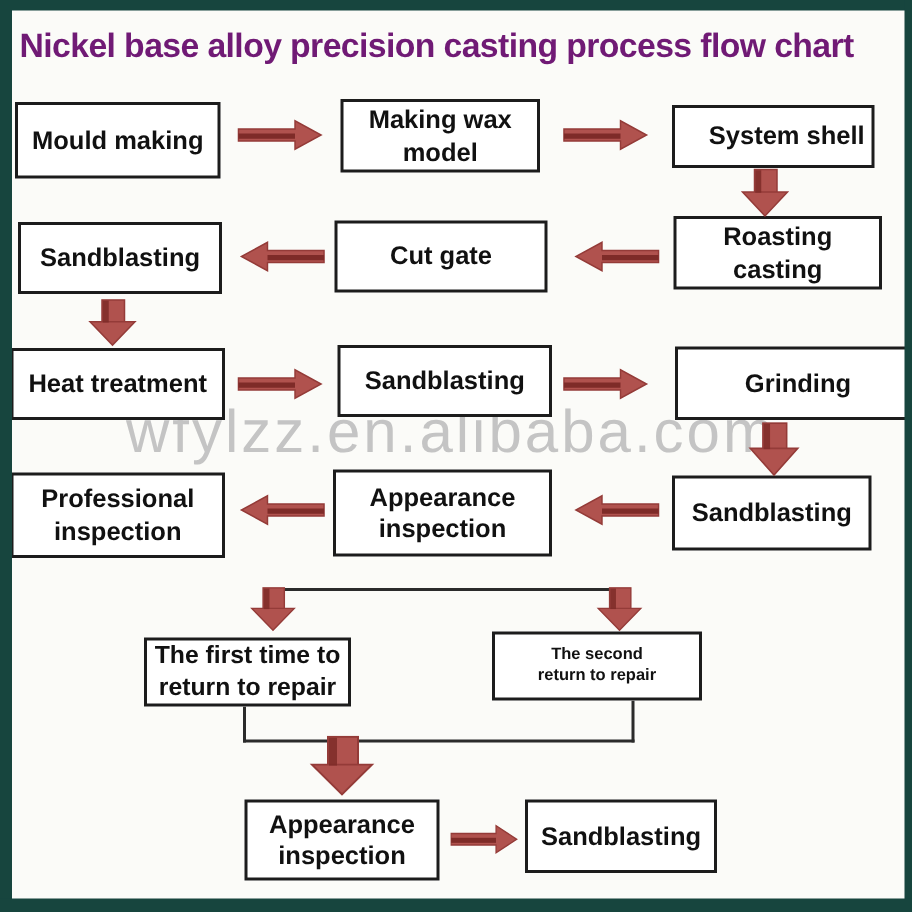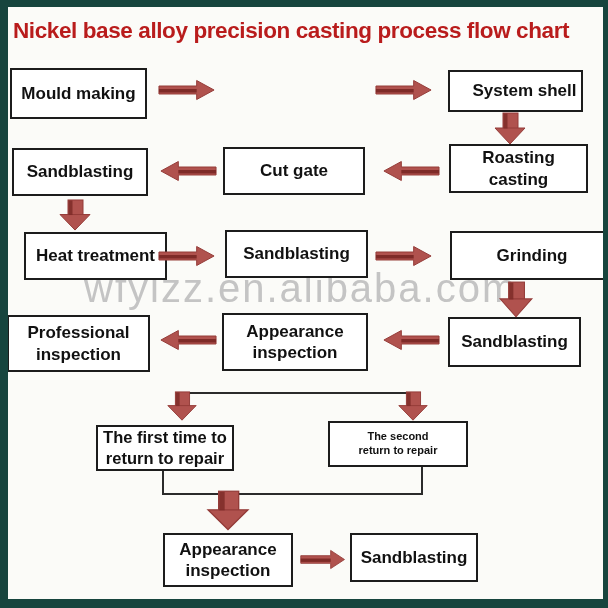--- a/index.html
+++ b/index.html
@@ -7,21 +7,21 @@
     position:relative;
     width:608px;height:608px;
     background:#fbfbf8;
     overflow:hidden;
     font-family:"Liberation Sans","DejaVu Sans",sans-serif;
   }
   .frame{position:absolute;background:#17453e;z-index:10;}
   .title{
     position:absolute;left:13px;top:18px;width:586px;
     font-size:22.5px;font-weight:bold;letter-spacing:-0.4px;
-    color:#b91c1c;white-space:nowrap;z-index:3;
+    color:#701a75;white-space:nowrap;z-index:3;
   }
   .fbox{
     position:absolute;
     background:#ffffff;
     border:2px solid #1c1c1c;
     display:flex;align-items:center;justify-content:center;
     text-align:center;
     font-size:17px;font-weight:bold;color:#111;
     line-height:1.25;white-space:pre-line;
     box-sizing:border-box;z-index:3;
@@ -44,20 +44,22 @@
   <div class="frame" style="left:0;top:0;width:608px;height:7px;"></div>
   <div class="frame" style="left:0;top:0;width:8px;height:608px;"></div>
   <div class="frame" style="left:603px;top:0;width:5px;height:608px;"></div>
   <div class="frame" style="left:0;top:599px;width:608px;height:9px;"></div>
 
   <div class="title">Nickel base alloy precision casting process flow chart</div>
 
   <div class="watermark">wfylzz.en.alibaba.com</div>
 
   <div class="fbox" style="left:10px;top:68px;width:137px;height:51px;"><span>Mould making</span></div>
+  <div class="fbox" style="left:227px;top:66px;width:133px;height:49px;"><span>Making wax
+model</span></div>
   <div class="fbox" style="left:448px;top:70px;width:135px;height:42px;padding-left:18px;"><span>System shell</span></div>
 
   <div class="arr" style="left:158px;top:79px;width:58px;height:22px;">
     <svg viewBox="0 0 60 22" preserveAspectRatio="none">
         <polygon points="1,7 40,7 40,1.5 58,11 40,20.5 40,15 1,15" fill="#b0524e" stroke="#943b38" stroke-width="1"></polygon>
         <rect x="1" y="10" width="39" height="3.5" fill="#7e2b28"></rect>
       </svg>
   </div>
   <div class="arr" style="left:375px;top:79px;width:58px;height:22px;">
     <svg viewBox="0 0 60 22" preserveAspectRatio="none">
@@ -91,21 +93,21 @@
       </svg>
   </div>
   <div class="arr" style="left:57px;top:199px;width:36px;height:33px;">
     <svg viewBox="0 0 36 34" preserveAspectRatio="none">
         <rect x="11" y="1" width="15" height="16" fill="#b0524e" stroke="#943b38" stroke-width="1"></rect>
         <polygon points="3,16 33,16 18,32" fill="#b0524e" stroke="#943b38" stroke-width="1"></polygon>
         <rect x="11.5" y="1.5" width="4" height="15" fill="#7e2b28" opacity="0.85"></rect>
       </svg>
   </div>
 
-  <div class="fbox" style="left:24px;top:232px;width:143px;height:48px;"><span>Heat treatment</span></div>
+  <div class="fbox" style="left:7px;top:232px;width:143px;height:48px;"><span>Heat treatment</span></div>
   <div class="fbox" style="left:225px;top:230px;width:143px;height:48px;"><span>Sandblasting</span></div>
   <div class="fbox" style="left:450px;top:231px;width:164px;height:49px;"><span>Grinding</span></div>
 
   <div class="arr" style="left:158px;top:245px;width:58px;height:22px;">
     <svg viewBox="0 0 60 22" preserveAspectRatio="none">
         <polygon points="1,7 40,7 40,1.5 58,11 40,20.5 40,15 1,15" fill="#b0524e" stroke="#943b38" stroke-width="1"></polygon>
         <rect x="1" y="10" width="39" height="3.5" fill="#7e2b28"></rect>
       </svg>
   </div>
   <div class="arr" style="left:375px;top:245px;width:58px;height:22px;">

